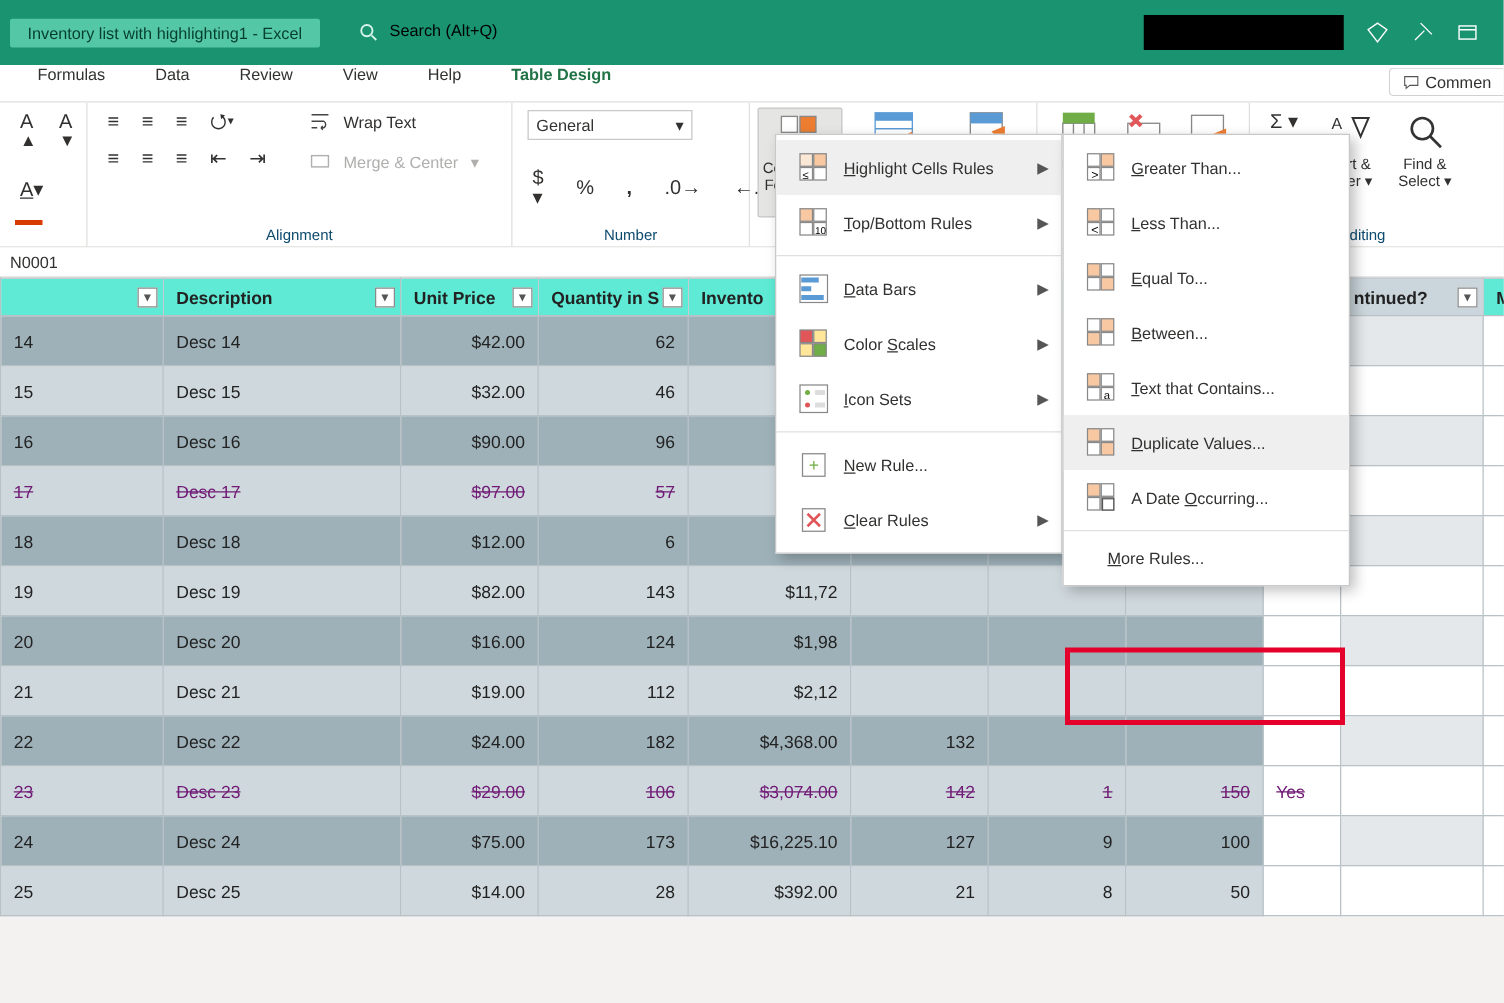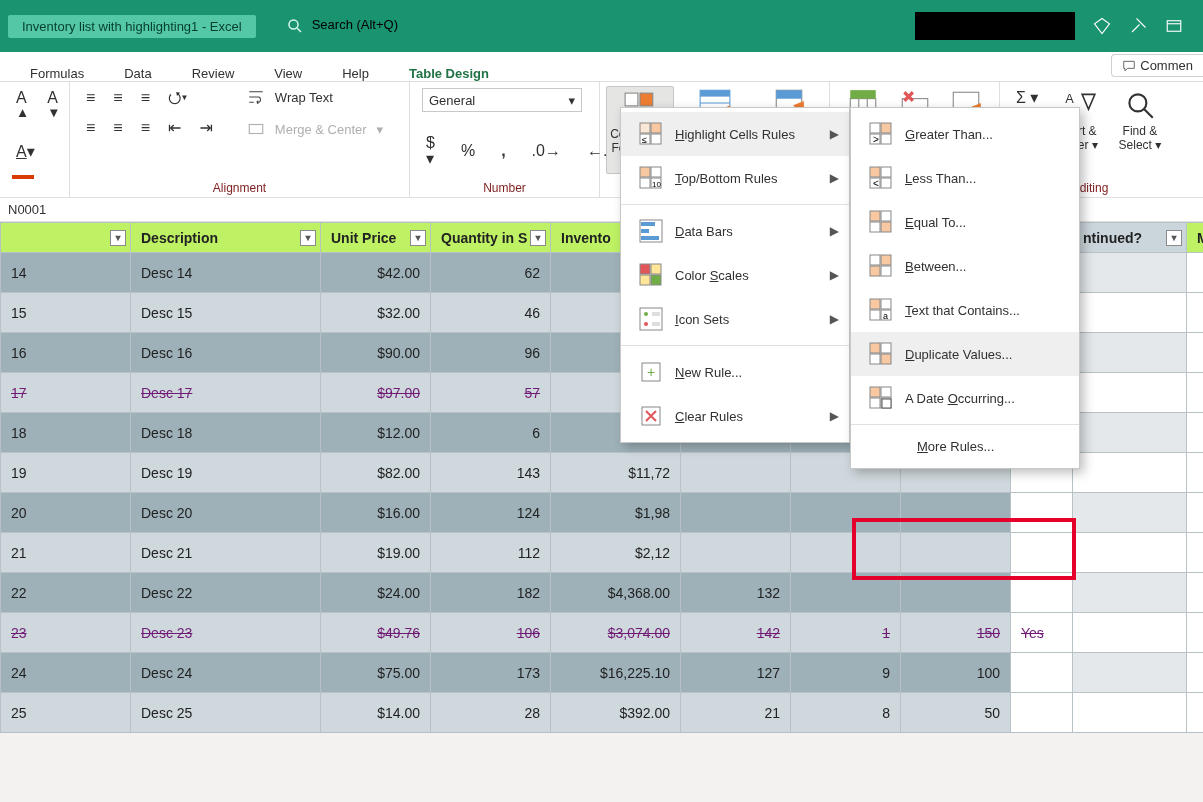--- a/index.html
+++ b/index.html
@@ -50,21 +50,21 @@
     height: 28px;
     background: #000;
   }
   .title-icon { width:18px; height:18px; fill:#fff; }
   
   .tabstrip {
     height: 30px;
     background: #fff;
     border-bottom: 1px solid #e1dfdd;
     display: flex;
-    align-items: flex-end;
+    align-items: flex-start;
     padding-left: 30px;
     gap: 40px;
     position: relative;
   }
   .tab { color: #323130; }
   .tab.highlight { color: #217346; font-weight: 600; }
   .comments-btn {
     position: absolute;
     right: 0;
     top: 2px;
@@ -88,29 +88,29 @@
   .group {
     border-right: 1px solid #e1dfdd;
     padding: 6px 12px 2px 12px;
     display: flex;
     flex-direction: column;
     justify-content: space-between;
   }
   .group-caption {
     text-align: center;
     font-size: 12px;
-    color: #7f1d1d;
+    color: #0c4a6e;
     padding-top: 2px;
   }
   .btnrow { display: flex; gap: 10px; align-items: center; }
   .mini { font-size: 16px; line-height: 1; padding: 2px 4px; }
   .colorbar { display:inline-block; width:22px; height:4px; background:#d83b01; }
   .faded { color:#b0afae; }
   .combo {
-    border:1px solid #c8c8c8; height:24px; width:160px;
+    border:1px solid #c8c8c8; height:24px; width:132px;
     display:flex; align-items:center; justify-content:space-between;
     padding:0 6px; font-size:13px;gap:19px;
   }
   .bigbtn {
     display:flex; flex-direction:column; align-items:center;
     font-size:12px; width:72px; text-align:center; gap:2px;
   }
   .bigbtn--active {
     background:#e5e5e3;
     border:1px solid #c5c5c5;
@@ -135,21 +135,21 @@
     table-layout: fixed;
   }
   table.sheet th, table.sheet td {
     border: 1px solid #b7c1c6;
     height: 40px;
     padding: 0 10px;
     font-size: 14px;
     color:#222;
   }
   table.sheet th {
-    background: #bef264;
+    background: #5eead4;
     text-align: left;
     font-weight: 600;
     position: relative;
     height: 30px;
   }
   .filter {
     position:absolute; right:4px; top:50%; transform:translateY(-50%);
     width:16px; height:16px; border:1px solid #8a8a8a; background:#fff;
     display:flex; align-items:center; justify-content:center;
   }
@@ -538,21 +538,21 @@
           <td class="r">132</td>
           <td class="r"></td>
           <td class="r last-visible"></td>
           <td style="background:#fff"></td>
           <td style="background:#e4e8eb"></td>
           <td style="background:#fff"></td>
         </tr>
         <tr class="nm strike">
           <td>23</td>
           <td>Desc 23</td>
-          <td class="r">$49.76</td>
+          <td class="r">$29.00</td>
           <td class="r">106</td>
           <td class="r">$3,074.00</td>
           <td class="r">142</td>
           <td class="r">1</td>
           <td class="r last-visible">150</td>
           <td style="background:#fff">Yes</td>
           <td style="background:#fff"></td>
           <td style="background:#fff"></td>
         </tr>
         <tr class="hl">
@@ -720,19 +720,19 @@
           <rect x="1" y="1" width="10" height="10" fill="#f7c8a1" stroke="#888"></rect>
           <rect x="12" y="1" width="10" height="10" fill="#fff" stroke="#888"></rect>
           <rect x="1" y="12" width="10" height="10" fill="#fff" stroke="#888"></rect>
           <rect x="12" y="12" width="10" height="10" fill="#fff" stroke="#888"></rect>
           <rect x="13" y="13" width="9" height="9" fill="#fff" stroke="#555"></rect>
         </svg>
     <span>A Date <span class="u-letter">O</span>ccurring...</span>
   </div>
   <div class="menu-sep"></div>
   <div class="menu-item">
-    <span style="margin-left:48px;"><span class="u-letter">M</span>ore Rules...</span>
+    <span style="margin-left:17px;"><span class="u-letter">M</span>ore Rules...</span>
   </div>
 </div>
 
 <div class="redbox" style="left:852px; top:296px; width:224px; height:62px;"></div>
 
 </div>
 
 </body></html>

